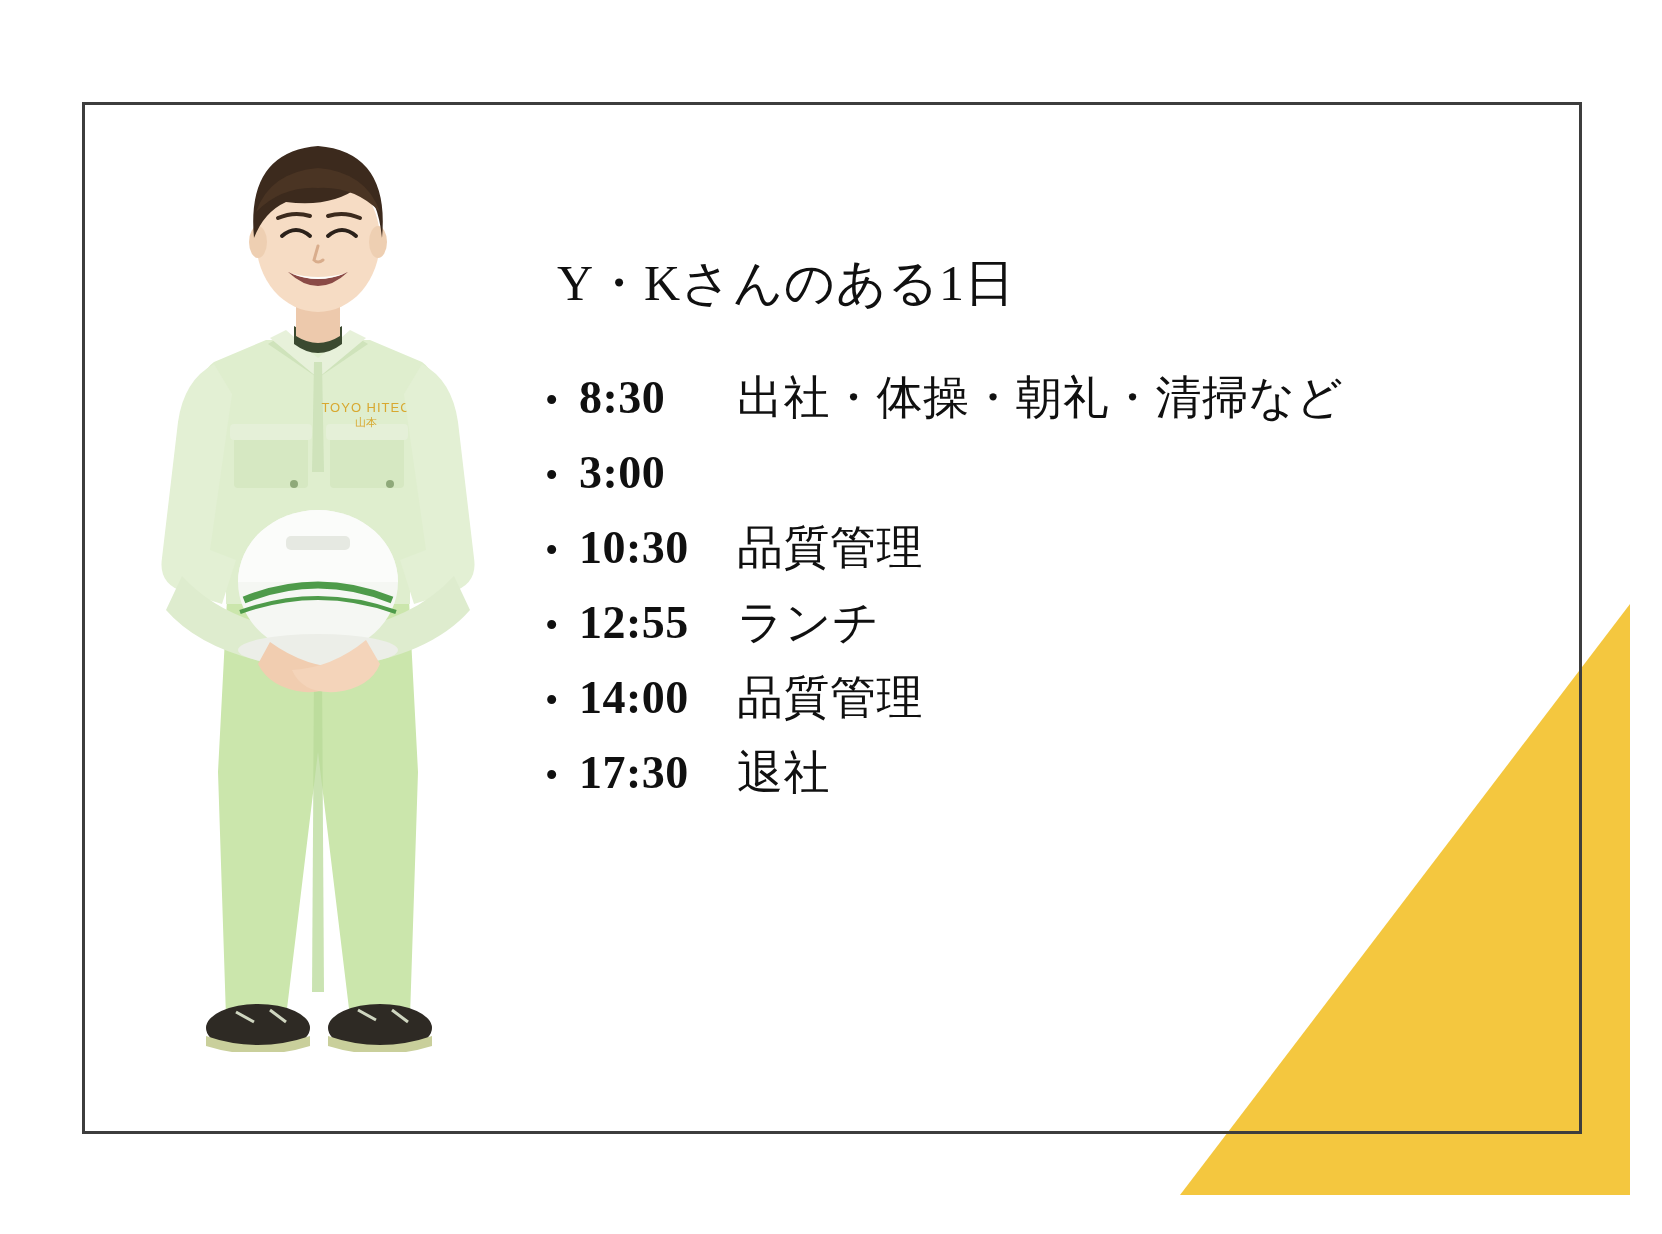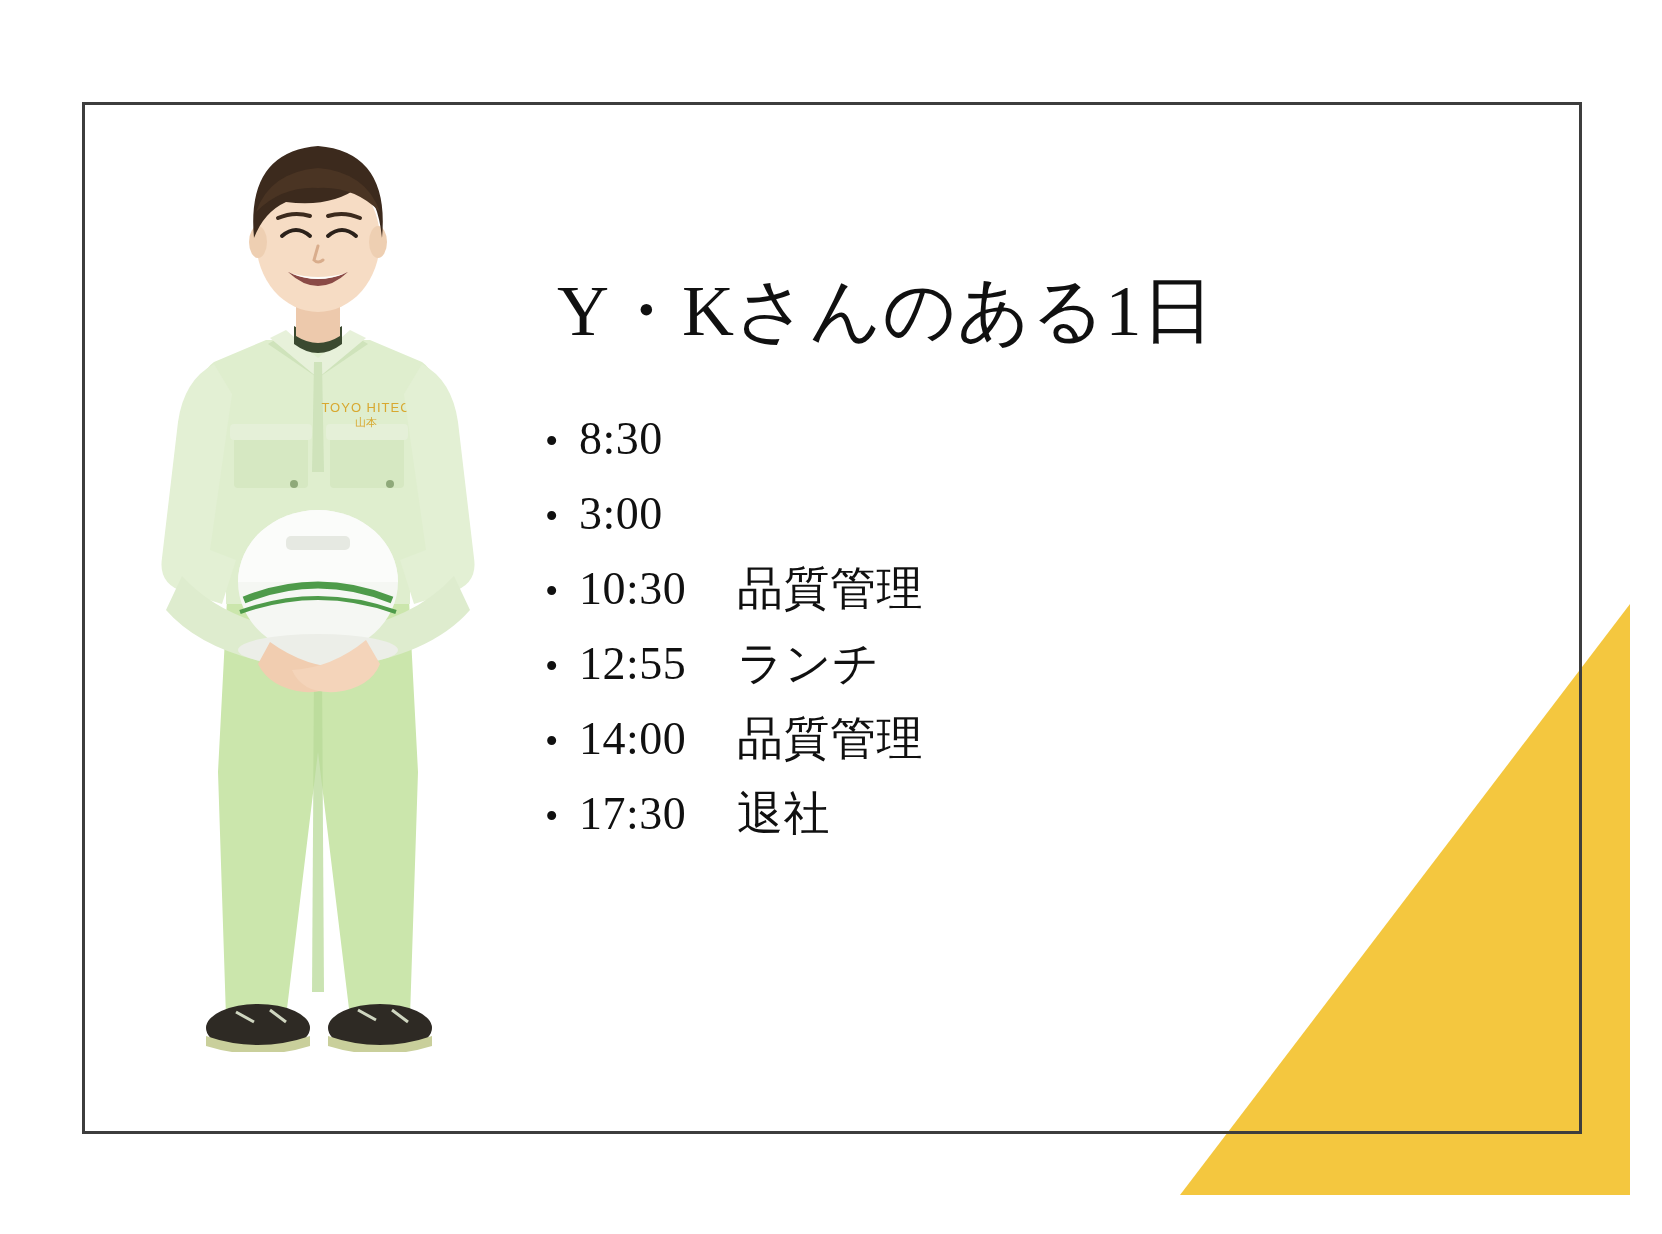--- a/index.html
+++ b/index.html
@@ -48,25 +48,25 @@
 
   
   #content {
     position: absolute;
     left: 545px;
     top: 255px;
     width: 1010px;
   }
 
   #page-title {
-    font-size: 72px;
+    font-size: 50px;
     line-height: 1.12;
     color: #101010;
     letter-spacing: 0.5px;
-    margin: 16px 0 64px 12px;
+    margin: 0 0 64px 12px;
     font-weight: 400;
     white-space: nowrap;
   }
 
   #schedule-list {
     list-style: none;
     margin: 0;
     padding: 0;
   }
   .schedule-item {
@@ -82,20 +82,21 @@
     width: 34px;
     flex: 0 0 34px;
     font-size: 38px;
     line-height: 1;
     color: #101010;
     text-align: left;
   }
   .item-time {
     flex: 0 0 158px;
     letter-spacing: 0.5px;
+    font-weight: bold;
   }
   .item-task {
     letter-spacing: 0.5px;
   }
 </style>
 </head>
 <body>
 
 <div id="slide">
 
@@ -184,20 +185,21 @@
 
   <div id="content">
 
     <h1 id="page-title">Y・Kさんのある1日</h1>
 
     <ul id="schedule-list">
 
       <li class="schedule-item">
         <span class="bullet-glyph">•</span>
         <span class="item-time">8:30</span>
+        <span class="item-task">出社・体操・朝礼・清掃など</span>
       </li>
 
       <li class="schedule-item">
         <span class="bullet-glyph">•</span>
         <span class="item-time">3:00</span>
       </li>
 
       <li class="schedule-item">
         <span class="bullet-glyph">•</span>
         <span class="item-time">10:30</span>

